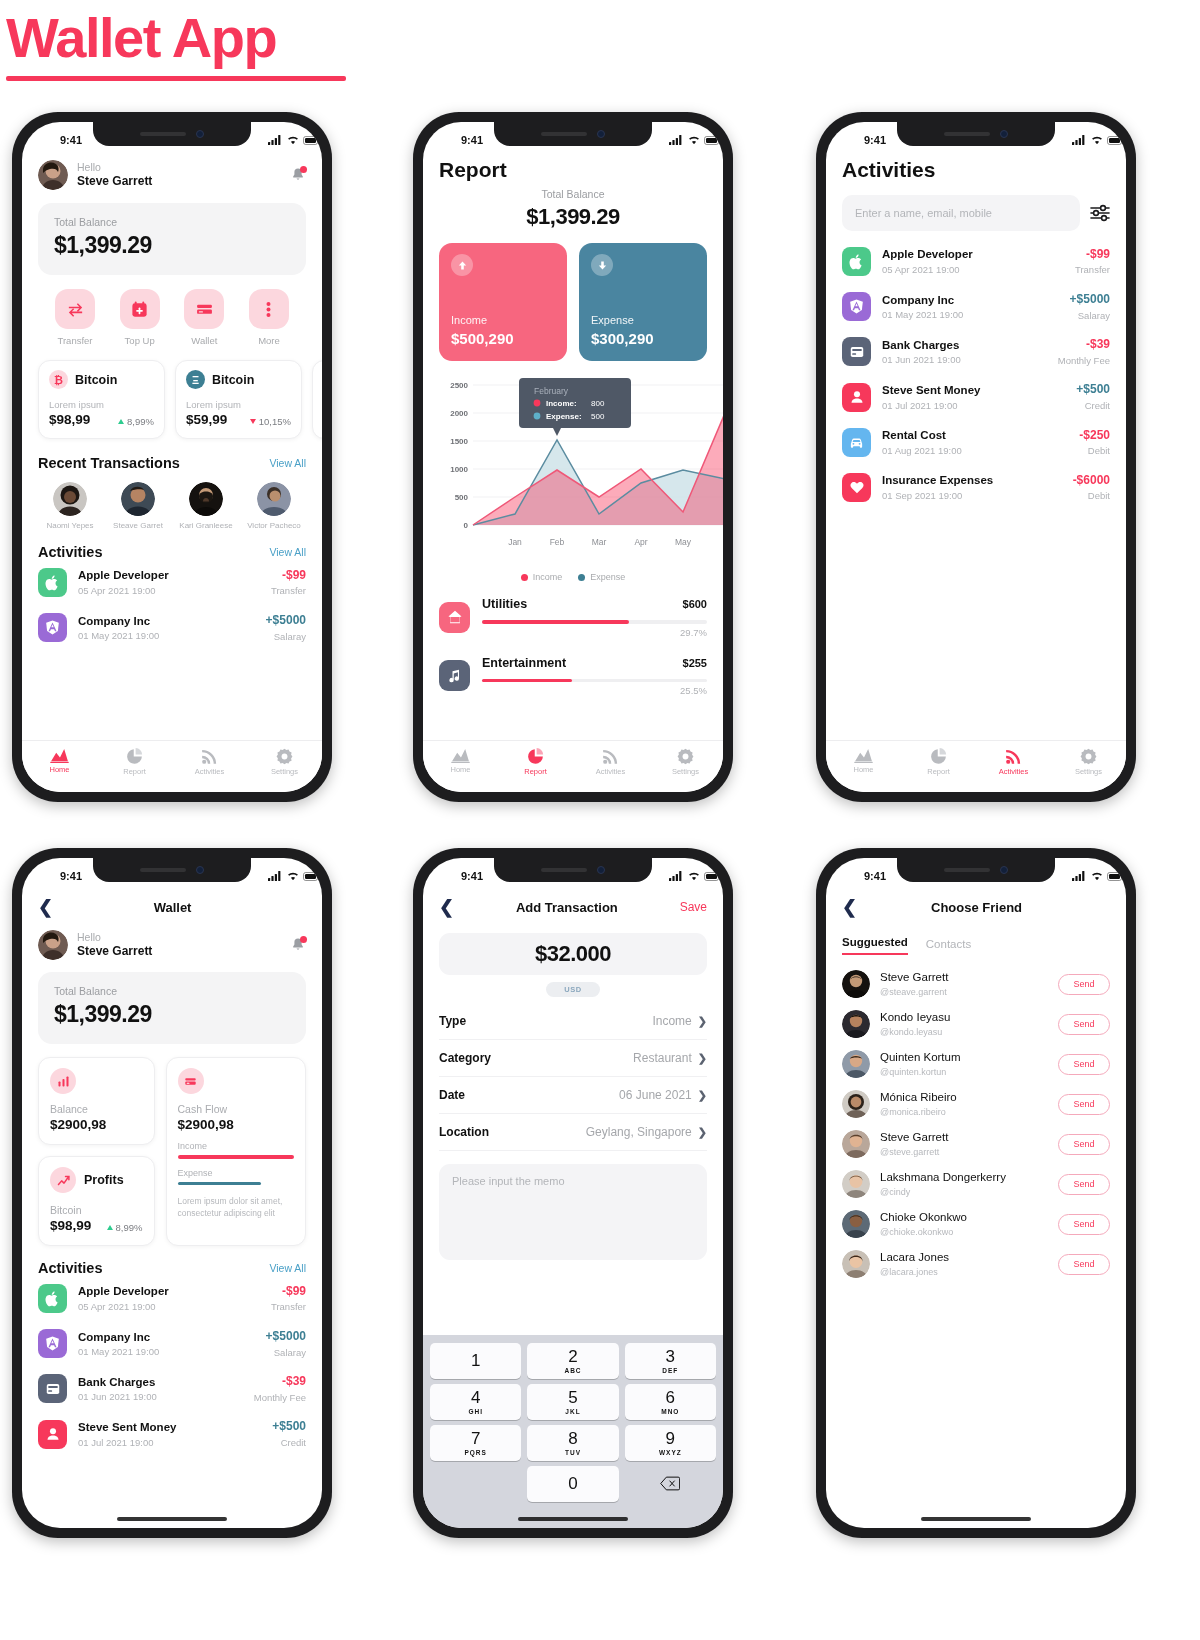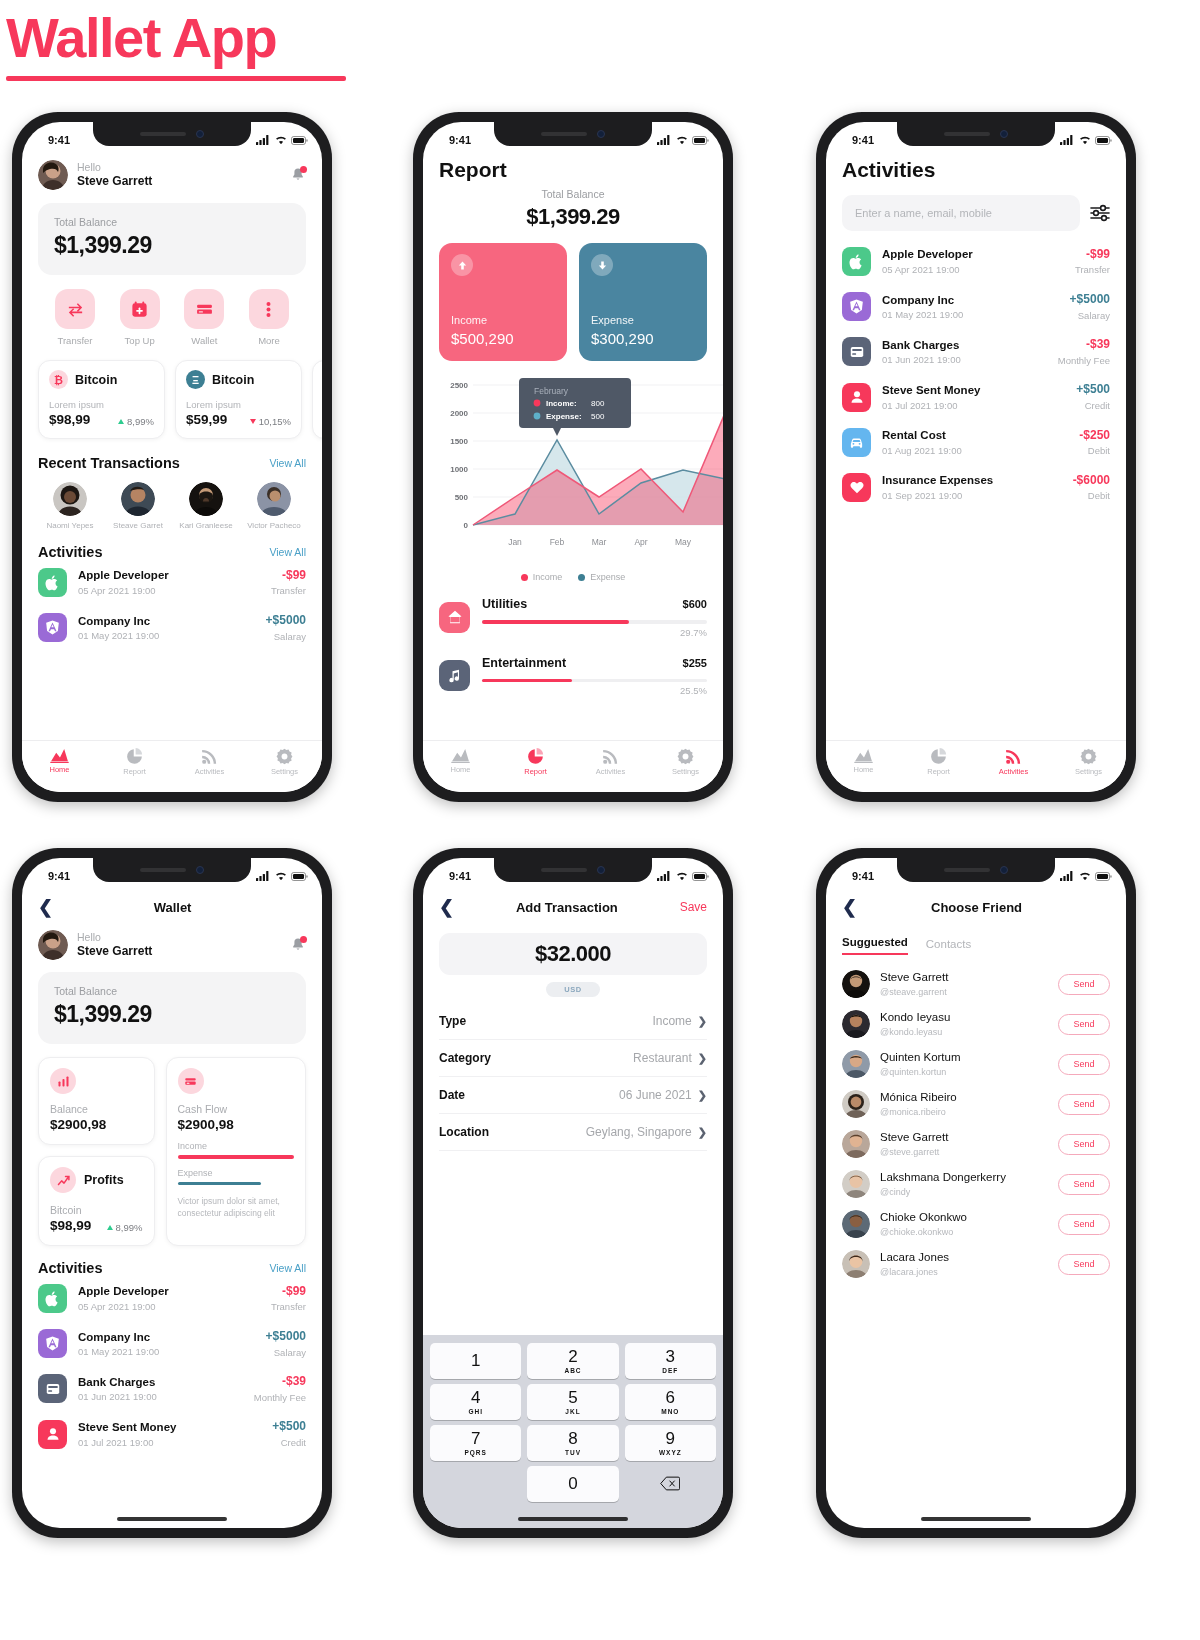--- a/index.html
+++ b/index.html
@@ -38,21 +38,21 @@
   .notch {
     position: absolute; top: 0; left: 50%; transform: translateX(-50%);
     width: 158px; height: 24px; background: #1d1d1f;
     border-bottom-left-radius: 16px; border-bottom-right-radius: 16px;
     z-index: 40;
     display: flex; align-items: center; justify-content: center; gap: 10px;
   }
   .notch .speaker { width: 46px; height: 4px; background: #323234; border-radius: 3px; }
   .notch .cam { width: 8px; height: 8px; background: #12203a; border-radius: 50%; border: 1px solid #2a3550; }
   .statusbar {
-    position: absolute; top: 0; left: 4px; width: 100%; height: 30px;
+    position: absolute; top: 0; left: 16px; width: 100%; height: 30px;
     display: flex; align-items: center; justify-content: space-between;
     padding: 6px 18px 0 22px; z-index: 30;
     font-size: 11px; font-weight: bold; color: #111;
   }
   .sb-right { display: flex; align-items: center; gap: 4px; }
   .home-indicator {
     position: absolute; bottom: 7px; left: 50%; transform: translateX(-50%);
     width: 110px; height: 4px; background: #111; border-radius: 3px; z-index: 35; opacity: .85;
   }
   .screen { position: absolute; inset: 0; padding-top: 30px; }
@@ -128,21 +128,21 @@
   }
   .tab { flex: 1; text-align: center; }
   .tab .tl { font-size: 7.5px; margin-top: 2px; color: #b9bbbf; }
   .tab.active .tl { color: #f7385b; }
 
   
   .io-cards { display: flex; gap: 12px; }
   .io-card { flex: 1; border-radius: 13px; padding: 11px 12px 14px; color: #fff; height: 118px; display: flex; flex-direction: column; }
   .io-ico { width: 22px; height: 22px; border-radius: 50%; background: rgba(255,255,255,.3); display: flex; align-items: center; justify-content: center; font-size: 12px; }
   .io-lbl { font-size: 11px; margin-top: auto; opacity: .92; }
-  .io-val { font-size: 15px; font-weight: normal; margin-top: 4px; }
+  .io-val { font-size: 15px; font-weight: bold; margin-top: 4px; }
 
   .chart-box { position: relative; height: 195px; margin-top: 12px; }
   .legend { display: flex; justify-content: center; gap: 16px; margin-top: 4px; }
   .legend-i { display: flex; align-items: center; gap: 5px; font-size: 9px; color: #a9abae; }
   .dot { width: 7px; height: 7px; border-radius: 50%; }
 
   .cat { display: flex; align-items: center; gap: 12px; padding: 9px 0; }
   .cat-ico { width: 31px; height: 31px; border-radius: 9px; flex: none; display: flex; align-items: center; justify-content: center; }
   .cat-mid { flex: 1; }
   .cat-top { display: flex; justify-content: space-between; align-items: baseline; }
@@ -1005,21 +1005,21 @@
                   <rect x="1.4" y="7" width="11.2" height="3.4" rx="1" fill="#f7385b"></rect>
                   <rect x="2.8" y="8.4" width="3.2" height="1" rx=".5" fill="#fff"></rect>
                 </svg>
             </div>
             <div class="w-lbl">Cash Flow</div>
             <div class="w-val">$2900,98</div>
             <div class="w-mini-lbl">Income</div>
             <div class="w-mini-bar" style="background:#f7385b;width:100%"></div>
             <div class="w-mini-lbl">Expense</div>
             <div class="w-mini-bar" style="background:#3d7f93;width:72%"></div>
-            <div class="w-lorem">Victor ipsum dolor sit amet, consectetur adipiscing elit</div>
+            <div class="w-lorem">Lorem ipsum dolor sit amet, consectetur adipiscing elit</div>
           </div>
         </div>
 
         <div class="sec-head" style="margin-top:14px;">
           <span class="sec-title">Activities</span>
           <span class="view-all">View All</span>
         </div>
 
         <div class="act">
           <div class="act-ico" style="background:#4cc98a">
@@ -1146,20 +1146,21 @@
             <span class="field-val">06 June 2021</span>
             <span class="chev">❯</span>
           </div>
           <div class="field">
             <span class="field-lbl">Location</span>
             <span class="field-val">Geylang, Singapore</span>
             <span class="chev">❯</span>
           </div>
         </div>
 
+        <div class="memo">Please input the memo</div>
       </div>
 
       <div class="keypad">
         <div class="kp-row">
           <div class="key">
               <span class="key-n">1</span>
             </div>
           <div class="key">
               <span class="key-n">2</span>
               <span class="key-s">ABC</span>

